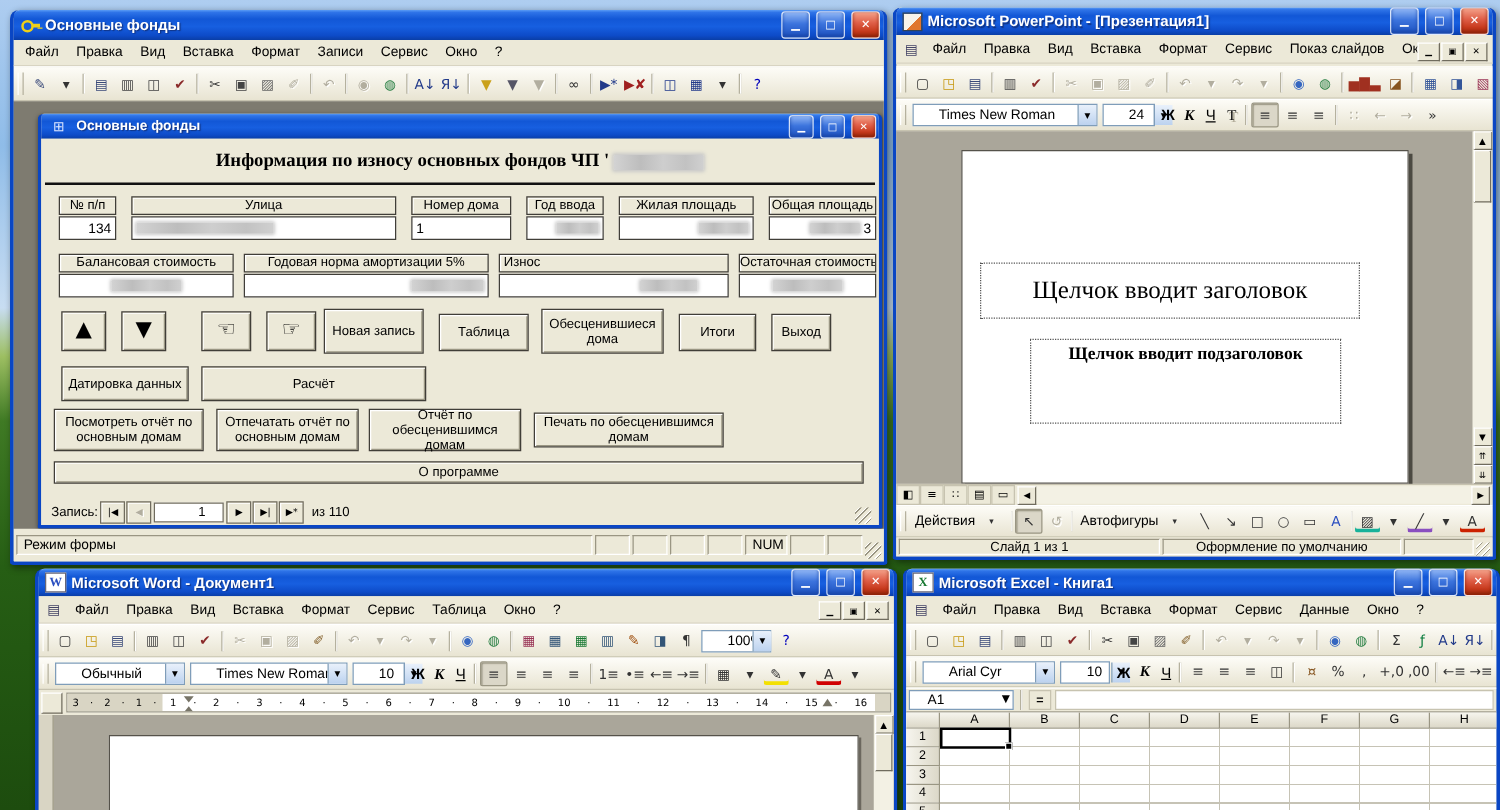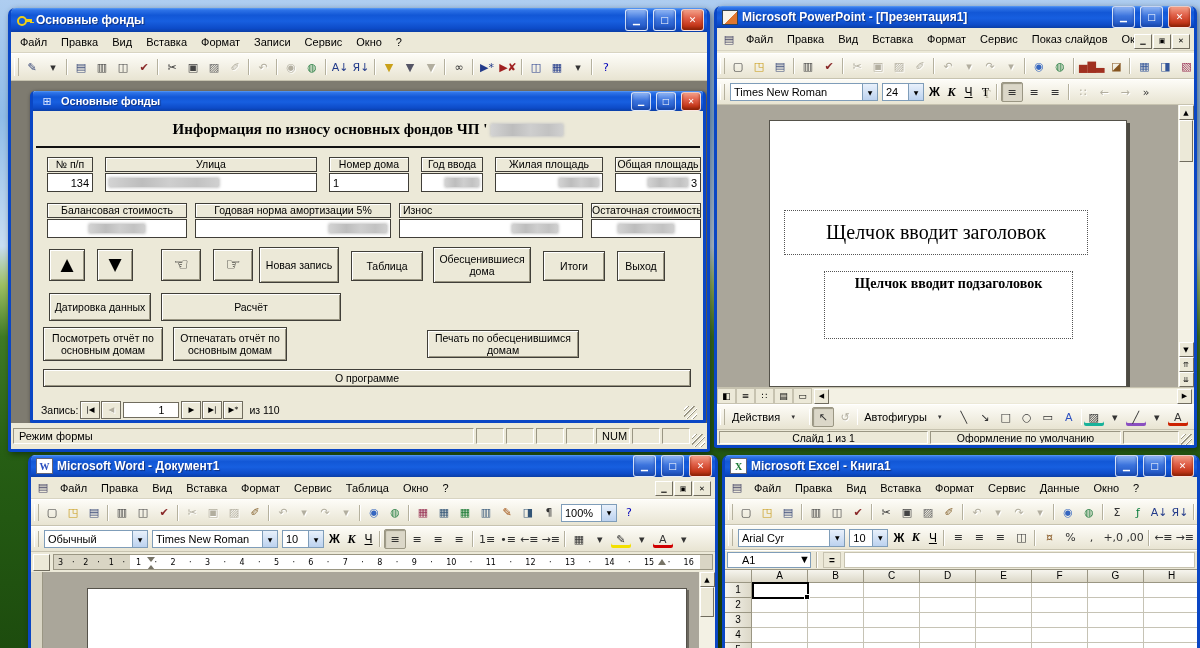--- a/index.html
+++ b/index.html
@@ -26,21 +26,21 @@
     border-top:1px solid #fff;border-bottom:1px solid #c7c3b0;padding:0 2px;overflow:hidden}
   .ticons{display:flex;align-items:center;gap:1px;flex-wrap:nowrap}
   .grip{flex:0 0 3px;height:70%;border-left:1px solid #fff;border-right:1px solid #b5b19e;margin:0 3px 0 1px}
   .tbi{min-width:18px;height:18px;padding:0 1px;display:inline-flex;align-items:center;justify-content:center;
     font-family:"DejaVu Sans",sans-serif;font-size:11px;color:#333;white-space:nowrap;border-radius:2px}
   .tsep{width:1px;height:16px;background:#b5b19e;border-right:1px solid #fff;margin:0 2px;display:inline-block}
   .dis{color:#b2ae9f !important;text-shadow:1px 1px 0 #fff}
   .pressed{background:#dbd7c8;box-shadow:inset 1px 1px 1px #9a9683;border:1px solid #9a9683}
   .combo{display:inline-flex;align-items:center;background:#fff;border:1px solid #7f9db9;height:18px;
     font-size:11px;margin:0 2px;box-sizing:border-box}
-  .combo .cv{padding:0 3px;white-space:nowrap;overflow:hidden;flex:1}
+  .combo .cv{padding:0 20px;white-space:nowrap;overflow:hidden;flex:1}
   .combo .arr{width:14px;height:100%;flex:0 0 14px;display:flex;align-items:center;justify-content:center;
     font-size:6px;font-family:"DejaVu Sans",sans-serif;background:linear-gradient(180deg,#e9f1fb,#bcd2ef);border-left:1px solid #7f9db9}
   .fmts{display:inline-flex;align-items:center}
   .fl{width:17px;height:17px;display:inline-flex;align-items:center;justify-content:center;font-size:12px}
   .fl:nth-child(1){font-weight:bold}
   .fl:nth-child(2){font-style:italic;font-family:"Liberation Serif",serif;font-weight:bold}
   .fl:nth-child(3){text-decoration:underline}
   .fl:nth-child(4){font-family:"Liberation Serif",serif;text-shadow:1.5px 1.5px 0 #b0ab98}
   .cctl{display:inline-flex;margin-left:auto;gap:1px;padding-right:2px}
   .cbtn{width:16px;height:13px;background:#ece9d8;border:1px solid;border-color:#fff #706c5e #706c5e #fff;
@@ -277,20 +277,21 @@
           <button class="b3" style="left:318px;top:140px;width:72px;height:30px">Таблица</button>
           <button class="b3" style="left:400px;top:136px;width:98px;height:36px">Обесценившиеся дома</button>
           <button class="b3" style="left:510px;top:140px;width:62px;height:30px">Итоги</button>
           <button class="b3" style="left:584px;top:140px;width:48px;height:30px">Выход</button>
 
           <button class="b3" style="left:16px;top:182px;width:102px;height:28px">Датировка данных</button>
           <button class="b3" style="left:128px;top:182px;width:180px;height:28px">Расчёт</button>
 
           <button class="b3" style="left:10px;top:216px;width:120px;height:34px">Посмотреть отчёт по основным домам</button>
           <button class="b3" style="left:140px;top:216px;width:114px;height:34px">Отпечатать отчёт по основным домам</button>
+          <button class="b3" style="left:262px;top:216px;width:122px;height:34px">Отчёт по обесценившимся домам</button>
           <button class="b3" style="left:394px;top:219px;width:152px;height:28px">Печать по обесценившимся домам</button>
 
           <button class="b3" style="left:10px;top:258px;width:648px;height:18px">О программе</button>
 
           <div class="recnav">
             <span>Запись:</span>
             <span style="display:inline-flex;gap:1px">
                 <span class="navb">|◀</span>
                 <span class="navb dis">◀</span>
               </span>

